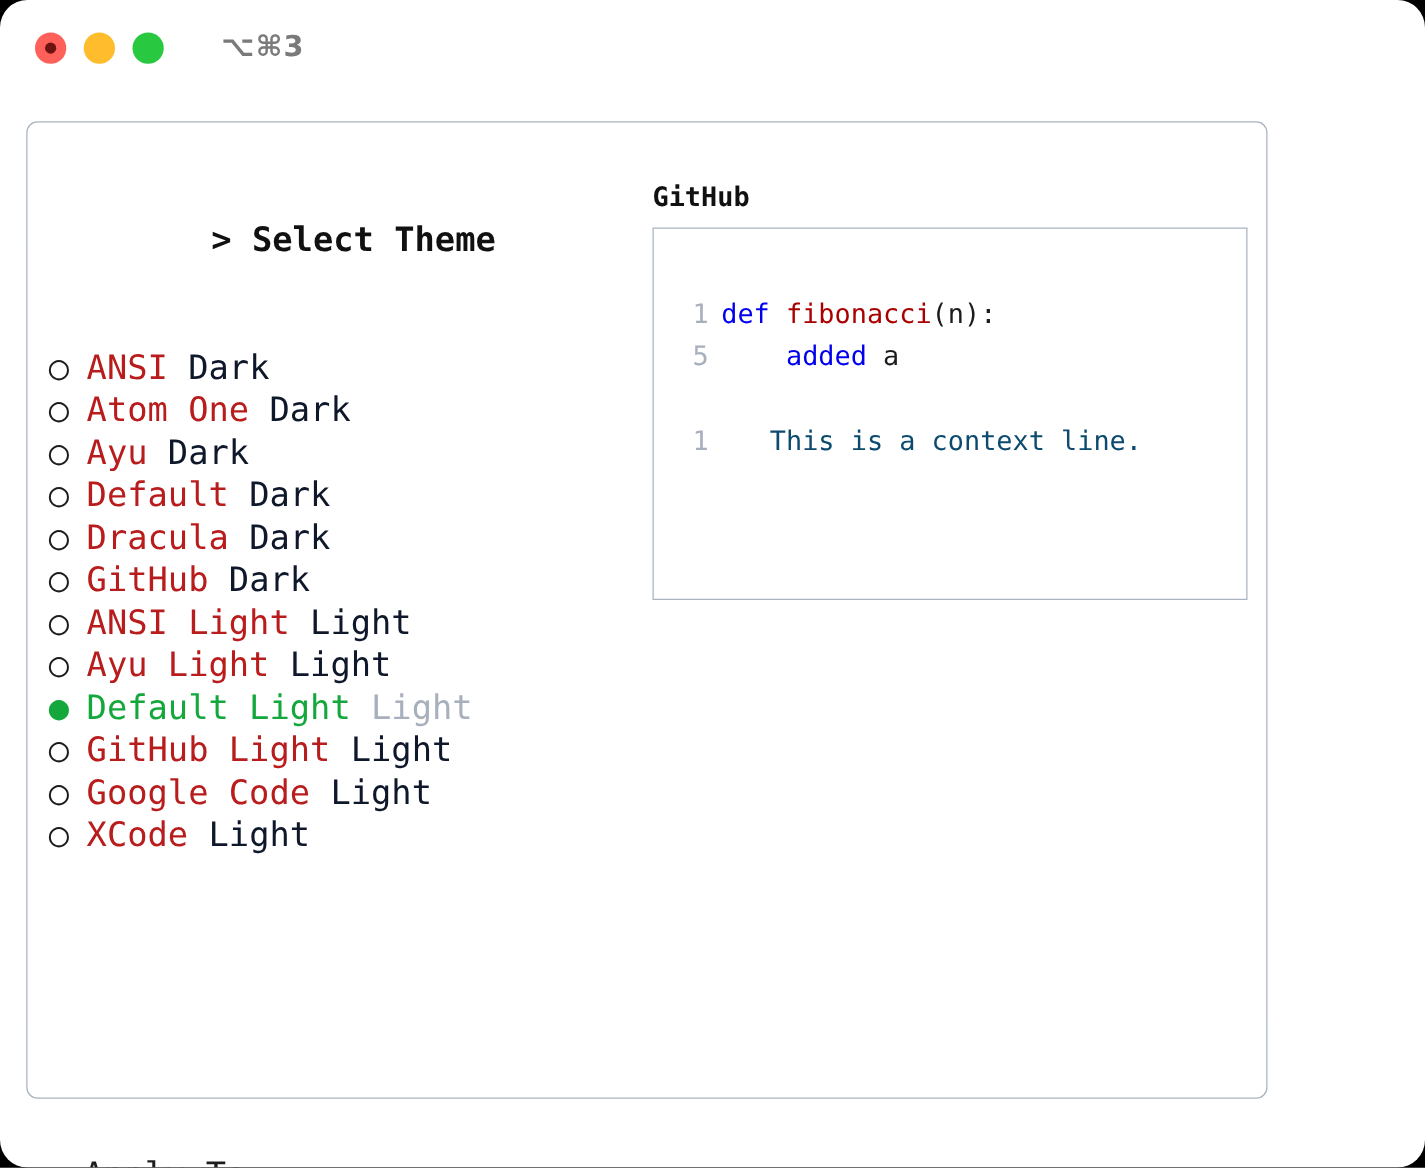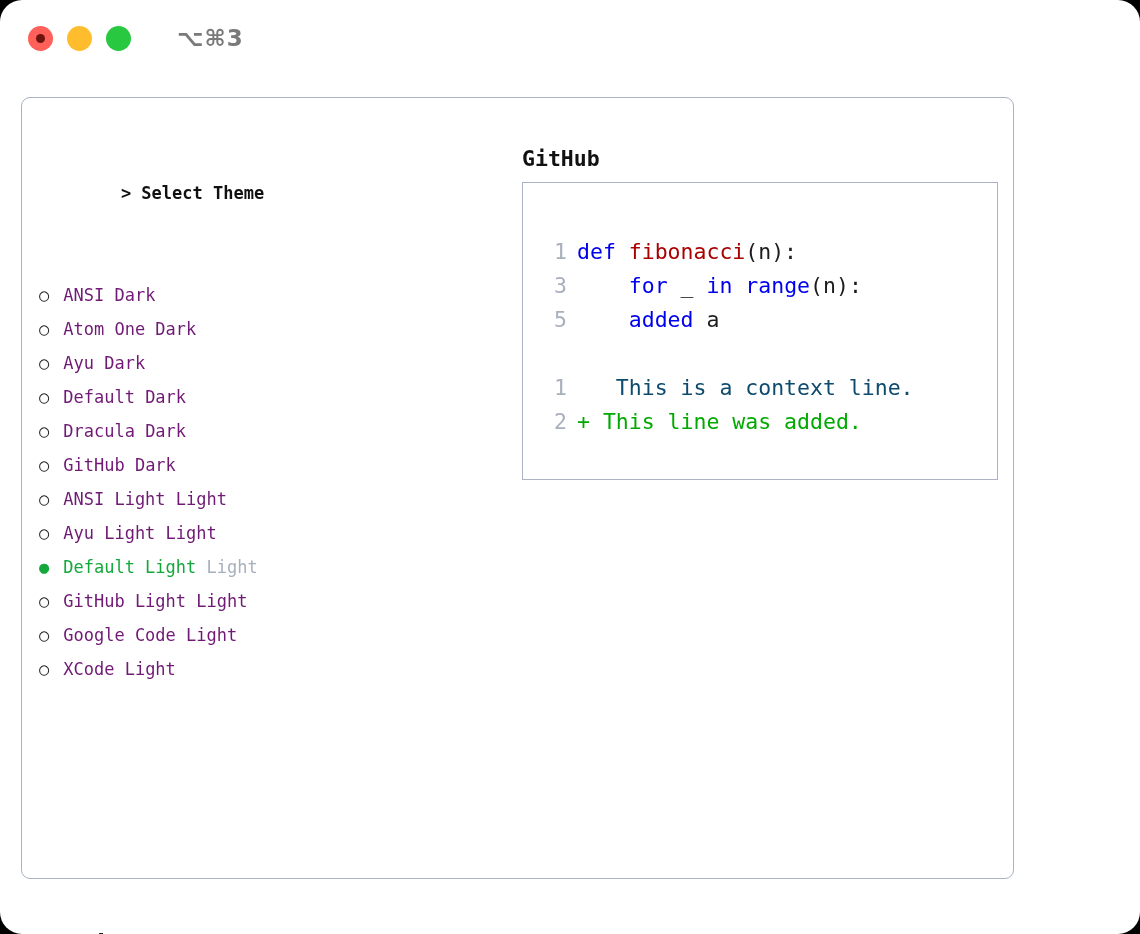--- a/index.html
+++ b/index.html
@@ -87,41 +87,41 @@
     height: 100%;
     box-sizing: border-box;
     padding: 44px 0 0 17px;
     display: flex;
   }
 
   
   .left-col {
     width: 470px;
     flex: 0 0 470px;
-    font-size: 17px;
+    font-size: 27px;
     line-height: 34px;
     color: #1c1c1c;
     white-space: pre;
   }
   .section-head {
     font-weight: bold;
     color: #111111;
     white-space: pre;
   }
   .opt-row {
     display: block;
     white-space: pre;
   }
   .bullet {
     display: inline-block;
     width: 14px;
     text-align: left;
   }
-  .opt-label { color: #701a75; }
-  .opt-tag   { color: #701a75; }
+  .opt-label { color: #b91c1c; }
+  .opt-tag   { color: #0f172a; }
   .opt-row.selected .opt-label,
   .opt-row.selected .bullet { color: #14a83c; }
   .opt-row.selected .opt-tag { color: #a8b0bd; }
 
   .spacer-row { display: block; height: 34px; }
 
   .apply-head {
     display: block;
     padding-left: 28px;
     color: #1c1c1c;
@@ -200,26 +200,24 @@
 
         
       </div>
 
       <div class="right-col">
         <span class="preview-title">GitHub</span>
 
         <div class="preview-box">
           <div id="code-block">
               <span class="code-line"><span class="ln">1</span><span class="kw">def </span><span class="fn">fibonacci</span><span class="plain">(n):</span></span>
-              <span class="code-line"><span class="ln">3</span><span class="plain">    </span><span class="kw">for</span><span class="plain"> _ </span><span class="kw">in</span><span class="plain"> </span><span class="kw">range</span><span class="plain">(n):</span></span>
               <span class="code-line"><span class="ln">5</span><span class="plain">    </span><span class="kw">added</span><span class="plain"> a</span></span>
             </div>
           <span class="gap"></span>
           <div id="diff-block">
               <span class="code-line"><span class="ln">1</span><span class="ctx"> </span><span class="ctx">  This is a context line.</span></span>
-              <span class="code-line"><span class="ln">2</span><span class="add">+</span><span class="add"> This line was added.</span></span>
             </div>
         </div>
       </div>
 
     </div>
   </div>
 </div>
 
 </body></html>

